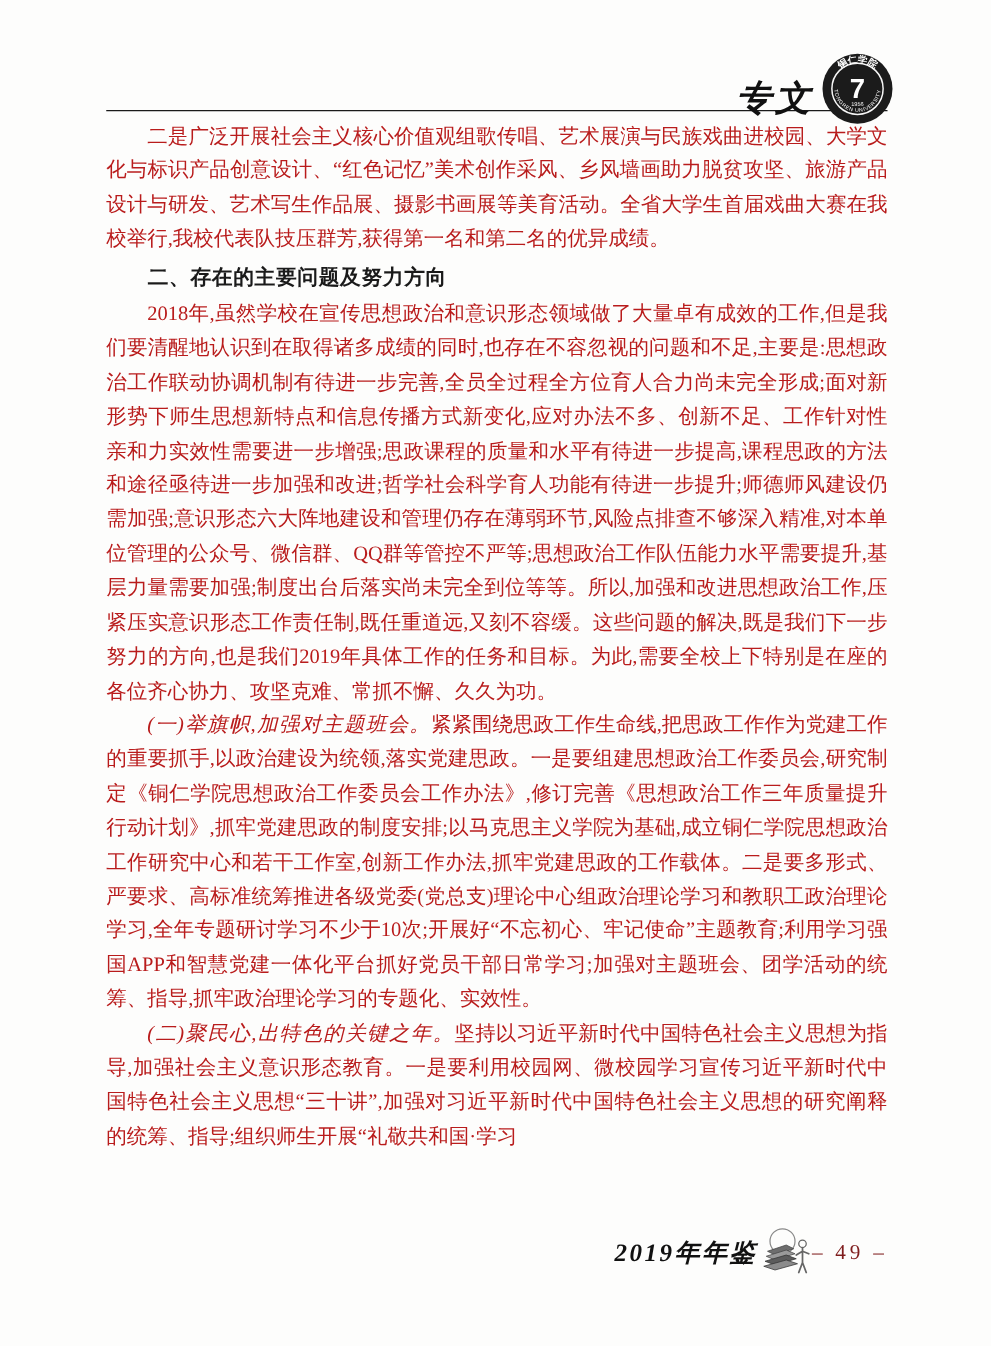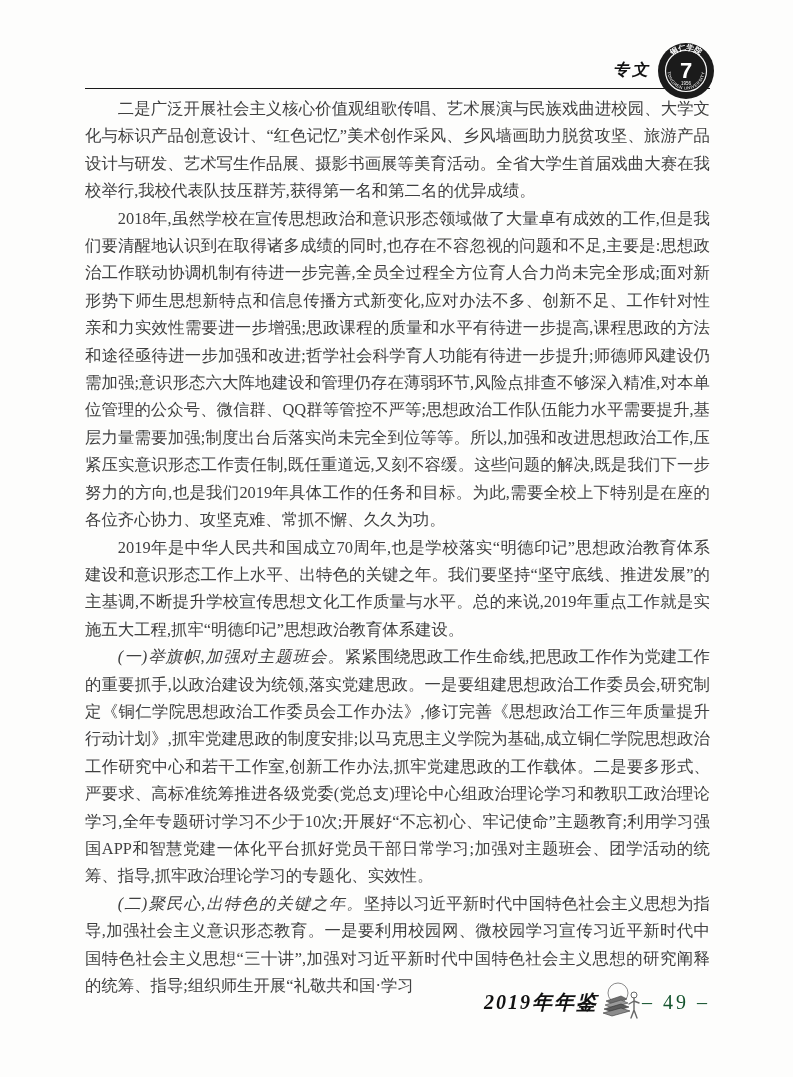--- a/index.html
+++ b/index.html
@@ -14,40 +14,40 @@
   .page{position:absolute;inset:0;}
 
   
   .header-rule{
     position:absolute;left:85px;right:83px;top:88px;
     border-top:1.7px solid #1a1a1a;
   }
   .section-label{
     position:absolute;top:60px;right:142px;
     font-style:italic;font-weight:bold;
-    font-size:16px;letter-spacing:3px;
+    font-size:28px;letter-spacing:3px;
     font-family:"Liberation Serif",serif;
     color:#111;
     text-align:right;
   }
   .seal{
     position:absolute;top:41px;right:77px;
     width:60px;height:60px;
   }
 
   
   .content{
     position:absolute;left:85px;right:83px;top:95px;
   }
   .content p{
     margin:0;
     font-size:16.4px;line-height:27.4px;
     text-align:justify;text-justify:inter-ideograph;
     text-indent:2em;
-    color:#404040;
+    color:#b91c1c;
   }
   .content h2{
     margin:3px 0 2px 0;
     font-family:"Liberation Sans","DejaVu Sans",sans-serif;
     font-weight:bold;
     font-size:16.6px;line-height:27.4px;
     text-indent:2em;
     color:#1a1a1a;
     letter-spacing:0.5px;
   }
@@ -62,22 +62,22 @@
     display:flex;align-items:center;gap:0;
   }
   .journal-title{
     font-style:italic;font-weight:bold;
     font-size:20px;letter-spacing:2px;
     color:#111;
     font-family:"Liberation Serif",serif;
   }
   .footer-logo{width:44px;height:42px;}
   .page-number{
-    font-size:20px;letter-spacing:3px;
-    color:#14532d;
+    font-size:17px;letter-spacing:3px;
+    color:#7f1d1d;
     font-family:"Liberation Serif",serif;
   }
 </style>
 </head>
 <body>
 
 <div class="page">
 
   <div class="header-rule"></div>
 
@@ -95,22 +95,22 @@
     </text>
     <text font-size="4.2" fill="#ffffff" font-family="'Liberation Sans',sans-serif" letter-spacing="0.5">
       <textPath href="#arcBot" startOffset="50%" text-anchor="middle">TONGREN UNIVERSITY</textPath>
     </text>
     <text x="30" y="37" font-size="22" font-weight="bold" fill="#ffffff" text-anchor="middle" font-family="'Liberation Sans',sans-serif">7</text>
     <text x="30" y="44" font-size="4.5" fill="#ffffff" text-anchor="middle" font-family="'Liberation Sans',sans-serif">1956</text>
   </svg>
 
   <div class="content">
     <p>二是广泛开展社会主义核心价值观组歌传唱、艺术展演与民族戏曲进校园、大学文化与标识产品创意设计、“红色记忆”美术创作采风、乡风墙画助力脱贫攻坚、旅游产品设计与研发、艺术写生作品展、摄影书画展等美育活动。全省大学生首届戏曲大赛在我校举行,我校代表队技压群芳,获得第一名和第二名的优异成绩。</p>
+    <h2>二、存在的主要问题及努力方向</h2>
     <p>2018年,虽然学校在宣传思想政治和意识形态领域做了大量卓有成效的工作,但是我们要清醒地认识到在取得诸多成绩的同时,也存在不容忽视的问题和不足,主要是:思想政治工作联动协调机制有待进一步完善,全员全过程全方位育人合力尚未完全形成;面对新形势下师生思想新特点和信息传播方式新变化,应对办法不多、创新不足、工作针对性亲和力实效性需要进一步增强;思政课程的质量和水平有待进一步提高,课程思政的方法和途径亟待进一步加强和改进;哲学社会科学育人功能有待进一步提升;师德师风建设仍需加强;意识形态六大阵地建设和管理仍存在薄弱环节,风险点排查不够深入精准,对本单位管理的公众号、微信群、QQ群等管控不严等;思想政治工作队伍能力水平需要提升,基层力量需要加强;制度出台后落实尚未完全到位等等。所以,加强和改进思想政治工作,压紧压实意识形态工作责任制,既任重道远,又刻不容缓。这些问题的解决,既是我们下一步努力的方向,也是我们2019年具体工作的任务和目标。为此,需要全校上下特别是在座的各位齐心协力、攻坚克难、常抓不懈、久久为功。</p>
-    <p>2019年是中华人民共和国成立70周年,也是学校落实“明德印记”思想政治教育体系建设和意识形态工作上水平、出特色的关键之年。我们要坚持“坚守底线、推进发展”的主基调,不断提升学校宣传思想文化工作质量与水平。总的来说,2019年重点工作就是实施五大工程,抓牢“明德印记”思想政治教育体系建设。</p>
     <p><span class="lead">(一)举旗帜,加强对主题班会。</span><span>紧紧围绕思政工作生命线,把思政工作作为党建工作的重要抓手,以政治建设为统领,落实党建思政。一是要组建思想政治工作委员会,研究制定《铜仁学院思想政治工作委员会工作办法》,修订完善《思想政治工作三年质量提升行动计划》,抓牢党建思政的制度安排;以马克思主义学院为基础,成立铜仁学院思想政治工作研究中心和若干工作室,创新工作办法,抓牢党建思政的工作载体。二是要多形式、严要求、高标准统筹推进各级党委(党总支)理论中心组政治理论学习和教职工政治理论学习,全年专题研讨学习不少于10次;开展好“不忘初心、牢记使命”主题教育;利用学习强国APP和智慧党建一体化平台抓好党员干部日常学习;加强对主题班会、团学活动的统筹、指导,抓牢政治理论学习的专题化、实效性。</span></p>
     <p><span class="lead">(二)聚民心,出特色的关键之年。</span><span>坚持以习近平新时代中国特色社会主义思想为指导,加强社会主义意识形态教育。一是要利用校园网、微校园学习宣传习近平新时代中国特色社会主义思想“三十讲”,加强对习近平新时代中国特色社会主义思想的研究阐释的统筹、指导;组织师生开展“礼敬共和国·学习</span></p>
   </div>
 
   <div class="footer">
     <span class="journal-title">2019年年鉴</span>
     <svg class="footer-logo" viewBox="0 0 44 42">
       <circle cx="20" cy="12" r="10" fill="none" stroke="#8a8a8a" stroke-width="1"></circle>
       <path d="M8 20 l15 -5 l6 3 l-15 5 z" fill="#6e6e6e" stroke="#444" stroke-width="0.6"></path>
       <path d="M7 24 l16 -5 l7 3 l-16 5 z" fill="#9a9a9a" stroke="#444" stroke-width="0.6"></path>

